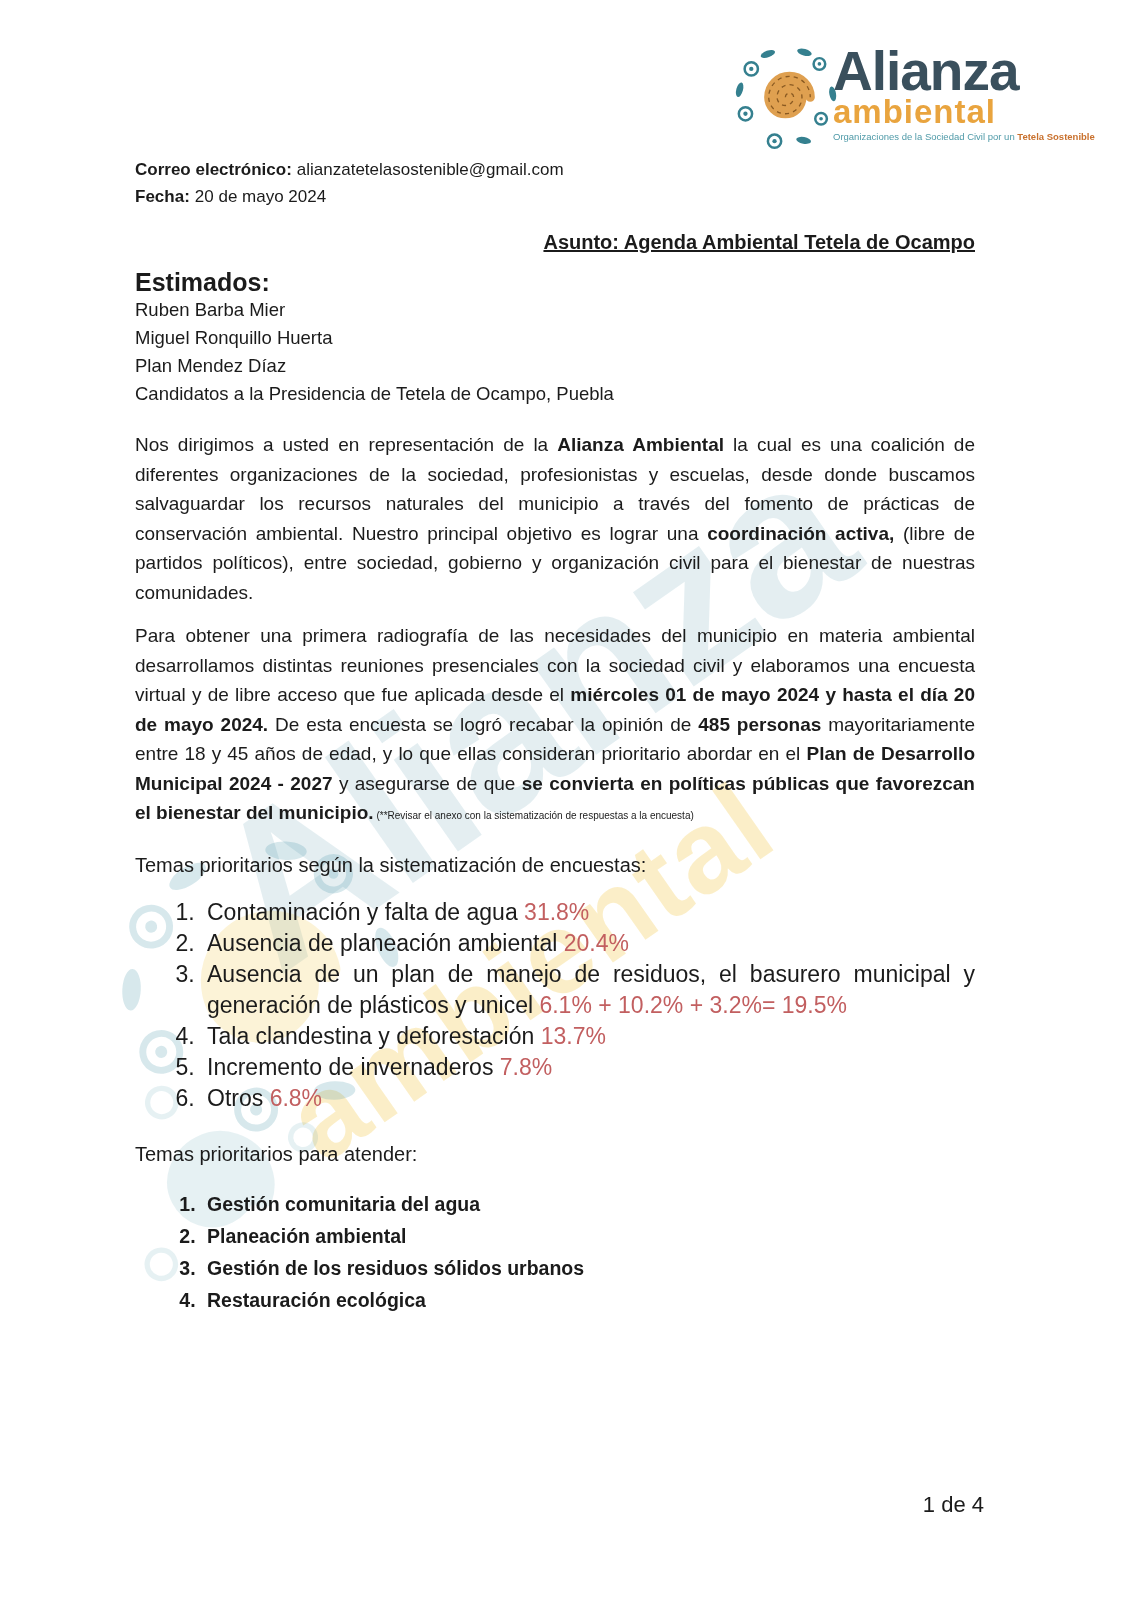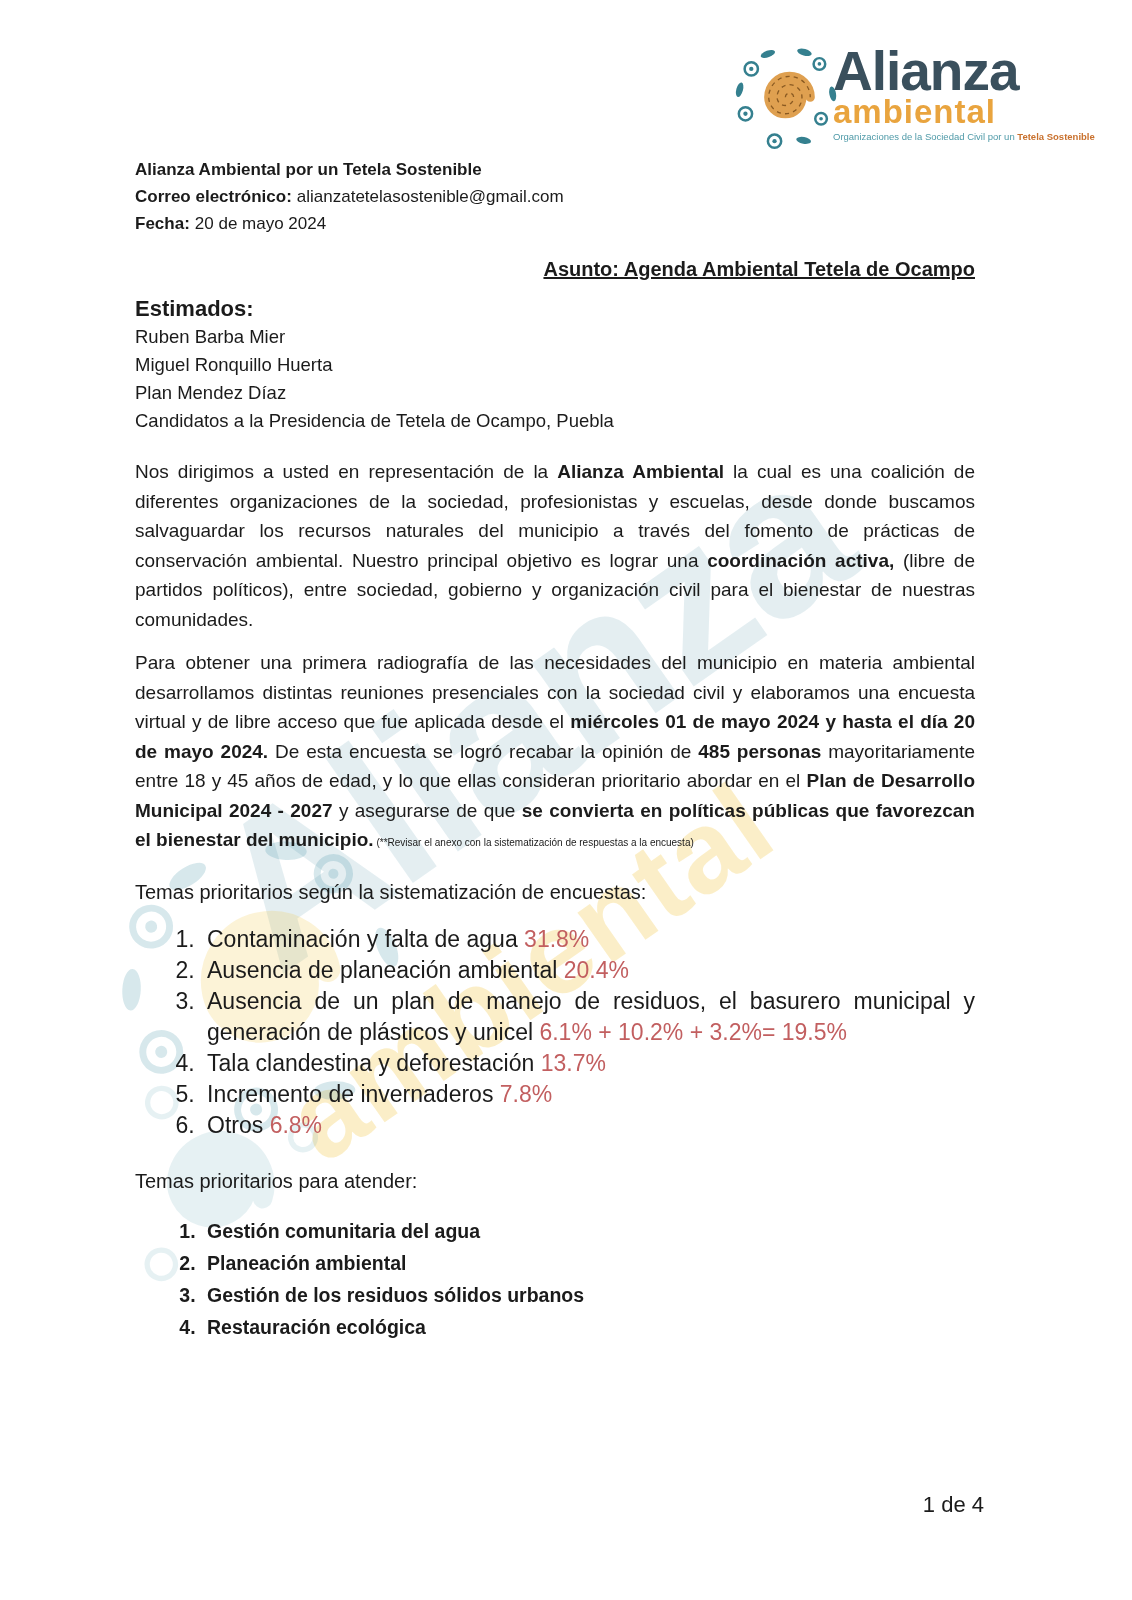--- a/index.html
+++ b/index.html
@@ -34,21 +34,21 @@
   .logo-title{font-size:55px;font-weight:bold;letter-spacing:-1px;color:#3a505d;line-height:58px;}
   .logo-subtitle{font-size:33px;font-weight:bold;letter-spacing:1px;color:#e9a43e;line-height:30px;margin-top:-3px;}
   .logo-tagline{font-size:9.5px;color:#4f9aa8;margin-top:4px;white-space:nowrap;}
   .logo-tagline .tb{font-weight:bold;color:#c9712e;}
   
   .content{position:absolute;top:0;left:135px;width:840px;z-index:1;}
   .header-info{margin-top:156px;font-size:17px;line-height:27px;}
   .b{font-weight:bold;}
   .info-value{margin-left:5px;}
   .subject{margin-top:18px;font-size:20px;line-height:28px;font-weight:bold;text-align:right;text-decoration:underline;}
-  .greeting{margin-top:12px;font-size:22px;font-weight:bold;line-height:28px;}
+  .greeting{margin-top:12px;font-size:25px;font-weight:bold;line-height:28px;}
   .names{font-size:18.5px;line-height:28px;}
   .para{margin:0;font-size:19px;line-height:29.5px;text-align:justify;}
   .p1{margin-top:22px;}
   .p2{margin-top:14px;}
   .small-run{font-size:10px;}
   .sec-heading{margin:0;font-size:20px;font-weight:normal;line-height:28px;}
   .h1x{margin-top:20px;}
   .h2x{margin-top:26px;}
   ol{margin:0;}
   .list1{margin-top:18px;padding-left:66px;font-size:23px;line-height:31px;text-align:justify;}
@@ -113,21 +113,20 @@
     <div class="logo-text">
       <div class="logo-title">Alianza</div>
       <div class="logo-subtitle">ambiental</div>
       <div class="logo-tagline"><span>Organizaciones de la Sociedad Civil por un </span><span class="tb">Tetela Sostenible</span></div>
     </div>
   </div>
 
   <div class="content">
 
     <div class="header-info">
-      <div><span class="b">Alianza Ambiental por un Tetela Sostenible</span></div>
       <div><span class="b">Correo electrónico:</span><span class="info-value">alianzatetelasostenible@gmail.com</span></div>
       <div><span class="b">Fecha:</span><span class="info-value">20 de mayo 2024</span></div>
     </div>
 
     <div class="subject">Asunto: Agenda Ambiental Tetela de Ocampo</div>
 
     <div class="greeting">Estimados:</div>
     <div class="names">
       <div>Ruben Barba Mier</div>
       <div>Miguel Ronquillo Huerta</div>

